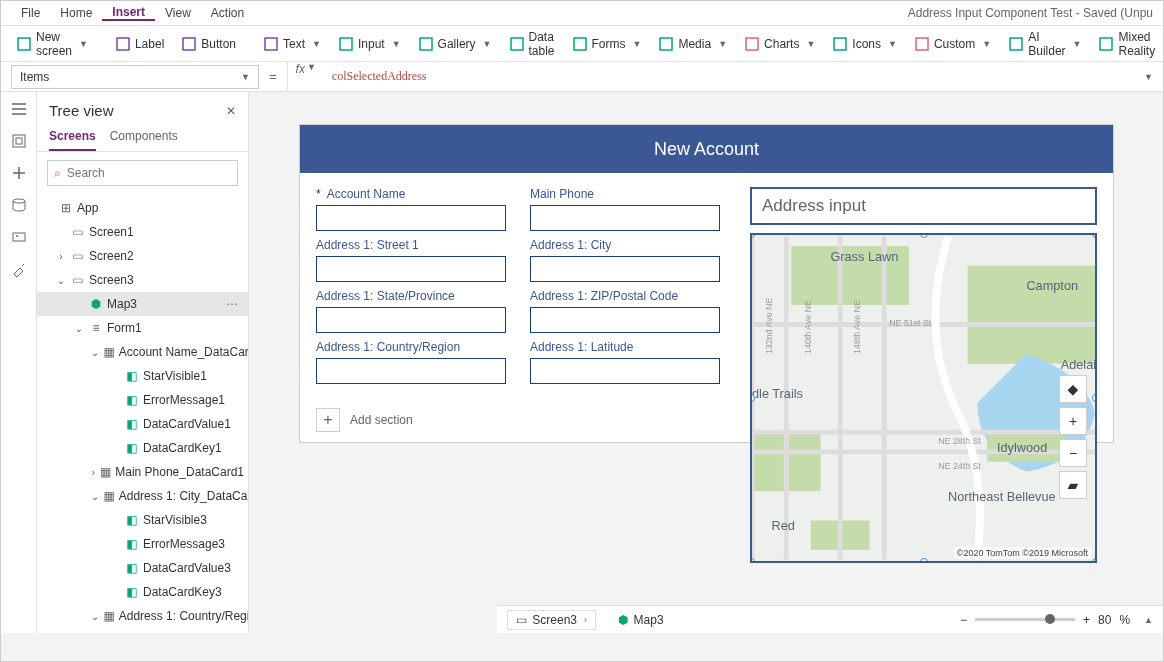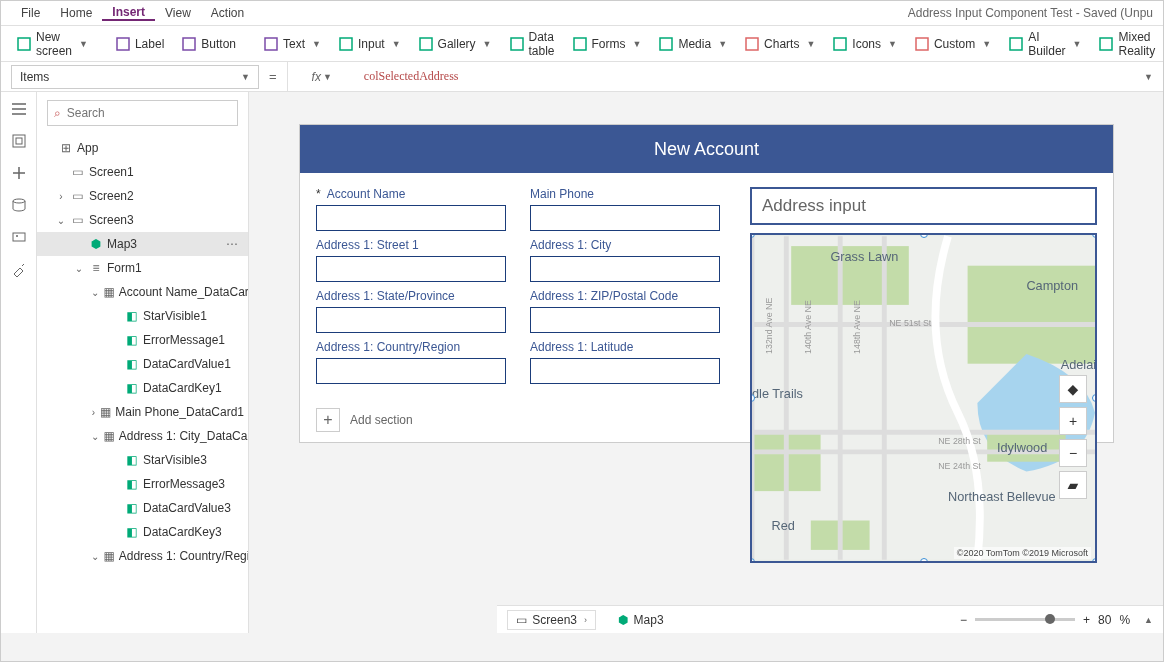--- a/index.html
+++ b/index.html
@@ -9,21 +9,21 @@
 .topbar .menu-item.active { color:#742774; border-bottom:2px solid #742774; font-weight:600;}
 .topbar .title { margin-left: auto; color: #666; font-size: 12px; }
 .ribbon { height: 36px; background: #fff; border-bottom: 1px solid #e0e0e0; display: flex; align-items: center; padding: 0 8px; gap: 2px; }
 .rib-btn { display: flex; align-items: center; gap: 5px; padding: 4px 8px; font-size: 12px; cursor: pointer; color: #333; border-radius:2px;}
 .rib-icon{width:14px;height:14px;display:inline-flex;align-items:center;justify-content:center;}
 .rib-sep{width:1px;height:22px;background:#e0e0e0;margin:0 4px;}
 .chev{font-size:9px;color:#666;margin-left:2px;}
 .formula-bar{height:30px;background:#fff;border-bottom:1px solid #e0e0e0;display:flex;align-items:center;}
 .fb-prop{width:248px;border:1px solid #ccc;margin:3px 0 3px 10px;height:24px;display:flex;align-items:center;padding:0 8px;font-size:12px;justify-content:space-between;}
 .fb-eq{padding:0 10px;font-size:13px;color:#666;}
-.fb-fx{font-style:italic;color:#666;padding:0 24px;border-left:1px solid #e0e0e0;height:100%;display:flex;align-items:center;}
+.fb-fx{font-style:italic;color:#666;padding:0 8px;border-left:1px solid #e0e0e0;height:100%;display:flex;align-items:flex-start;}
 .fb-formula{flex:1;padding:0 8px;font-family:Liberation Serif, serif;font-size:12px;color:#b54848;}
 .main{display:flex;height:541px;}
 .leftrail{width:36px;background:#fff;border-right:1px solid #e0e0e0;display:flex;flex-direction:column;align-items:center;padding-top:8px;gap:14px;}
 .rail-icon{width:18px;height:18px;cursor:pointer;color:#666;display:flex;align-items:center;justify-content:center;}
 .tree-panel{width:212px;background:#fff;border-right:1px solid #e0e0e0;display:flex;flex-direction:column;overflow:hidden;}
 .tree-header{display:flex;align-items:center;justify-content:space-between;padding:10px 12px 4px;}
 .tree-title{font-size:15px;font-weight:400;}
 .tree-close{cursor:pointer;color:#666;}
 .tree-tabs{display:flex;gap:14px;padding:0 12px;border-bottom:1px solid #e0e0e0;}
 .tree-tab{font-size:12px;padding:6px 0;cursor:pointer;color:#666;}
@@ -250,20 +250,28 @@
         </svg>
       </div>
     <div class="rail-icon">
         <svg width="16" height="16">
           <path d="M3 13l6-6 3 3-6 6z M11 5l2-2" stroke="#666" fill="none"></path>
         </svg>
       </div>
   </div>
 
   <div class="tree-panel">
+    <div class="tree-header">
+      <div class="tree-title">Tree view</div>
+      <div class="tree-close">✕</div>
+    </div>
+    <div class="tree-tabs">
+      <div class="tree-tab active">Screens</div>
+      <div class="tree-tab">Components</div>
+    </div>
     <div class="tree-search">
       <span style="color:#c66;">⌕</span>
       <input placeholder="Search" style="">
     </div>
     <div class="tree-body" id="tree-body">
         <div class="tree-item indent-0">
           <span class="exp"></span>
           <span class="ticon" style="color: rgb(102, 102, 102);">⊞</span>
           <span>App</span>
         </div>

